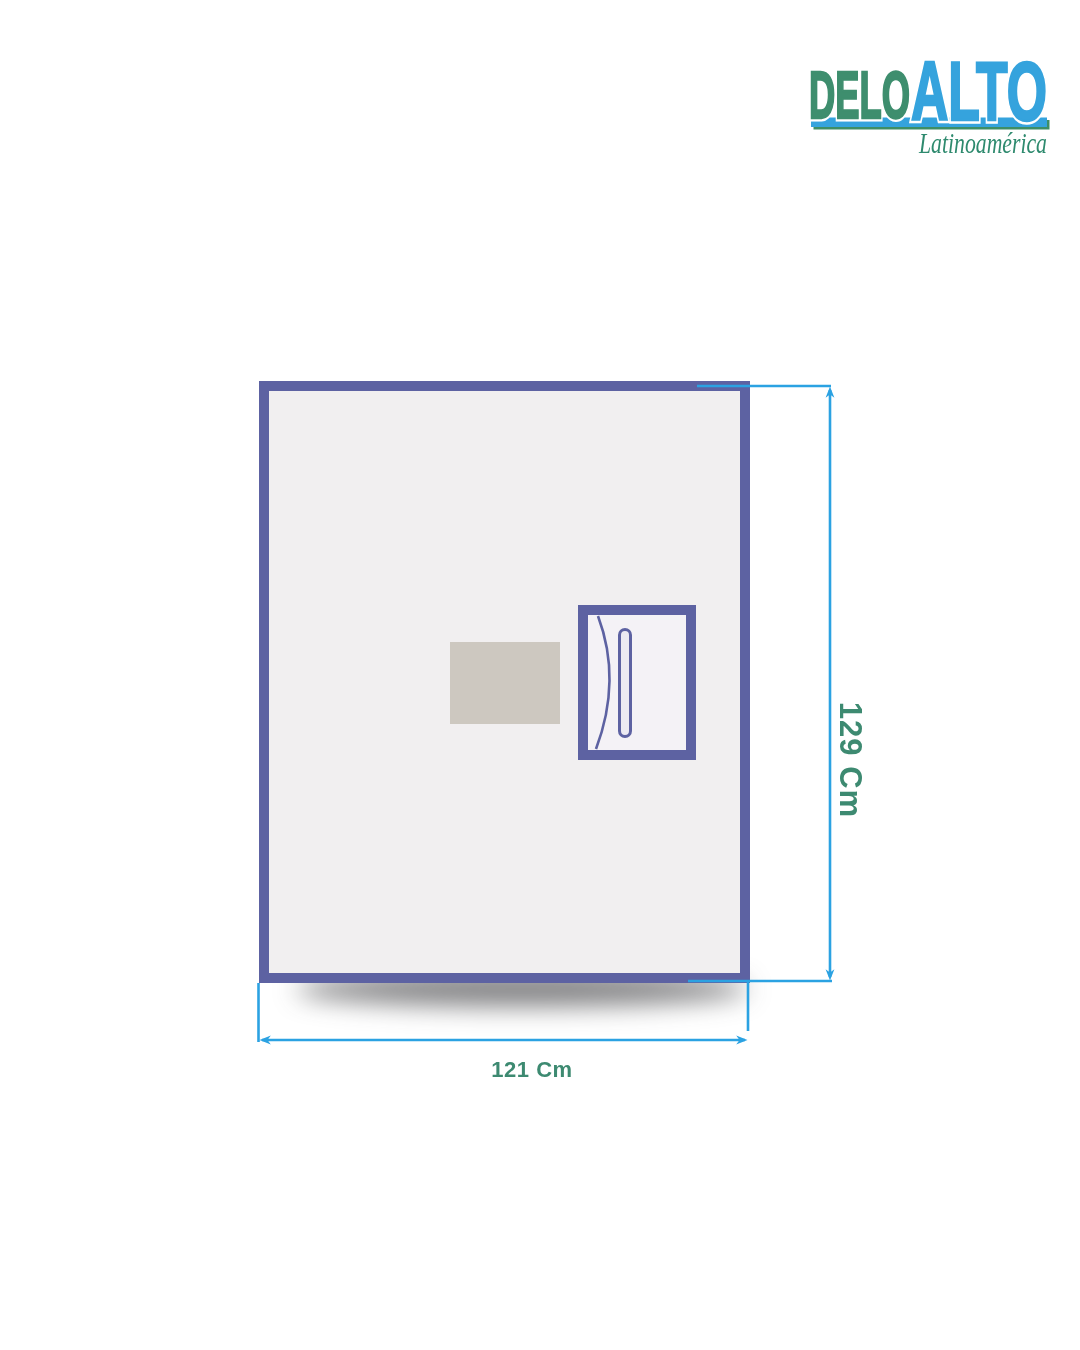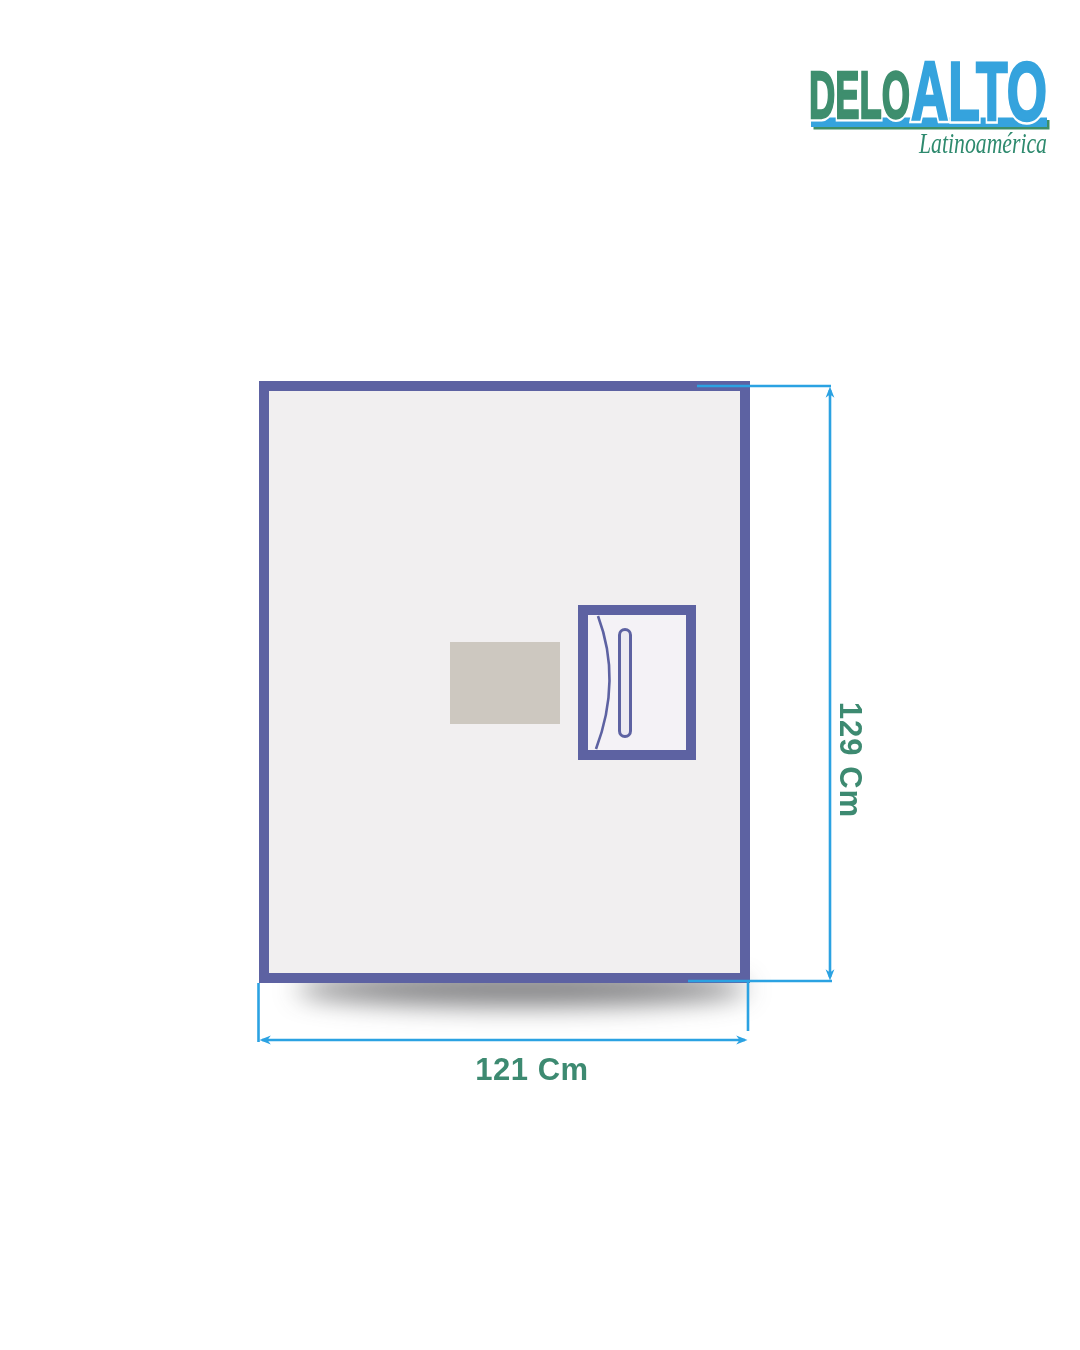--- a/index.html
+++ b/index.html
@@ -67,13 +67,13 @@
 
   <line x1="262" y1="1040" x2="745" y2="1040" stroke="#2ba2e2" stroke-width="2.6"></line>
   <path d="M 259.5 1040 L 270.8 1035.6 L 267.5 1040 L 270.8 1044.4 Z" fill="#2ba2e2"></path>
   <path d="M 747.5 1040 L 736.2 1035.6 L 739.5 1040 L 736.2 1044.4 Z" fill="#2ba2e2"></path>
 </svg>
 
 <div class="abs" style="left:850px;top:760px;transform:translate(-50%,-50%) rotate(90deg);
      font-size:31px;font-weight:bold;color:#3d8a71;letter-spacing:1px;white-space:nowrap;">129 Cm</div>
 
 <div class="abs" style="left:532px;top:1070px;transform:translate(-50%,-50%);
-     font-size:31px;font-weight:bold;color:#3d8a71;letter-spacing:0.5px;white-space:nowrap;">121 Cm</div>
+     font-size:22px;font-weight:bold;color:#3d8a71;letter-spacing:0.5px;white-space:nowrap;">121 Cm</div>
 
 </body></html>

